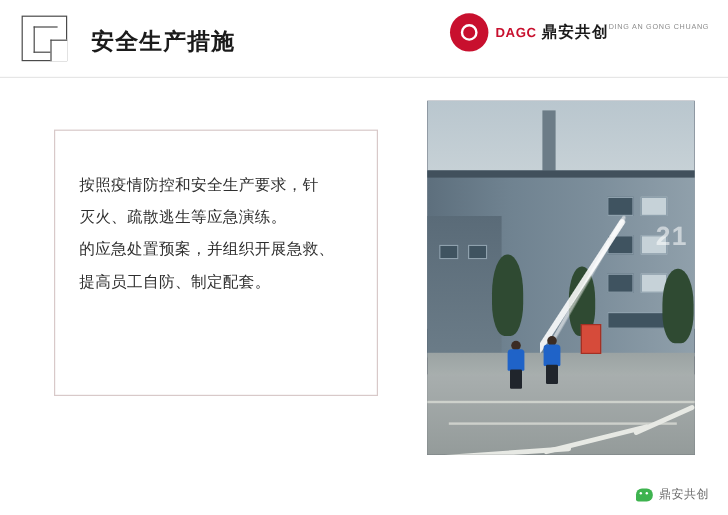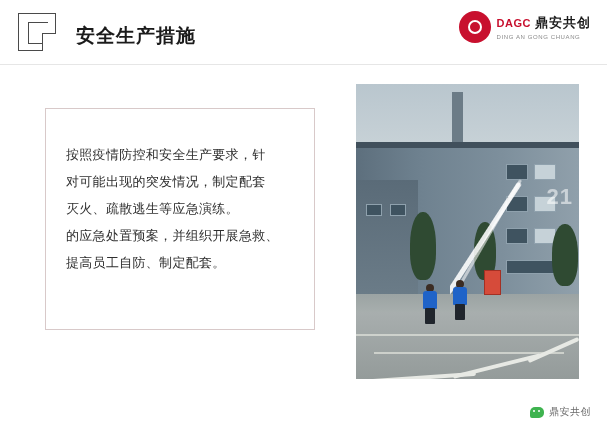--- a/index.html
+++ b/index.html
@@ -110,21 +110,21 @@
     left: 9px;
     top: 9px;
     width: 14px;
     height: 14px;
     border-radius: 50%;
     border: 2px solid #ffffff;
     box-sizing: border-box;
   }
   .logo-texts {
     display: flex;
-    flex-direction: column;
+    flex-direction: row;
     justify-content: center;
   }
   .logo-line1 {
     display: flex;
     align-items: baseline;
   }
   .logo-abbr {
     font-size: 11px;
     font-weight: bold;
     color: #c8102e;
@@ -175,20 +175,21 @@
     left: 20px;
     top: 32px;
     width: 232px;
     font-size: 13px;
     color: #2f2f2f;
     line-height: 27px;
     letter-spacing: 0.3px;
   }
   .card-body p {
     margin: 0;
+    font-family: Liberation Mono, monospace;
   }
 
   
   .photo {
     position: absolute;
     left: 356px;
     top: 84px;
     width: 223px;
     height: 295px;
     overflow: hidden;
@@ -406,21 +407,20 @@
           <span class="logo-cn">鼎安共创</span>
         </div>
         <div class="logo-pinyin">DING AN GONG CHUANG</div>
       </div>
     </div>
   </div>
 
   <div class="card">
     <div class="card-body">
       <p>按照疫情防控和安全生产要求，针</p>
-      <p>对可能出现的突发情况，制定配套</p>
       <p>灭火、疏散逃生等应急演练。</p>
       <p>的应急处置预案，并组织开展急救、</p>
       <p>提高员工自防、制定配套。</p>
     </div>
   </div>
 
   <div class="photo">
     <div class="ph-sky"></div>
     <div class="ph-chimney"></div>
     <div class="ph-building"></div>

